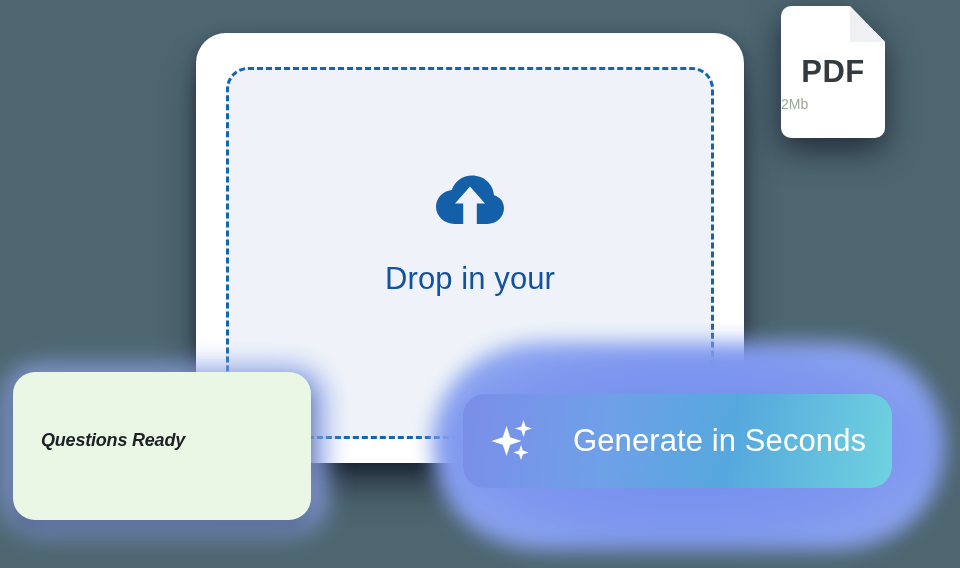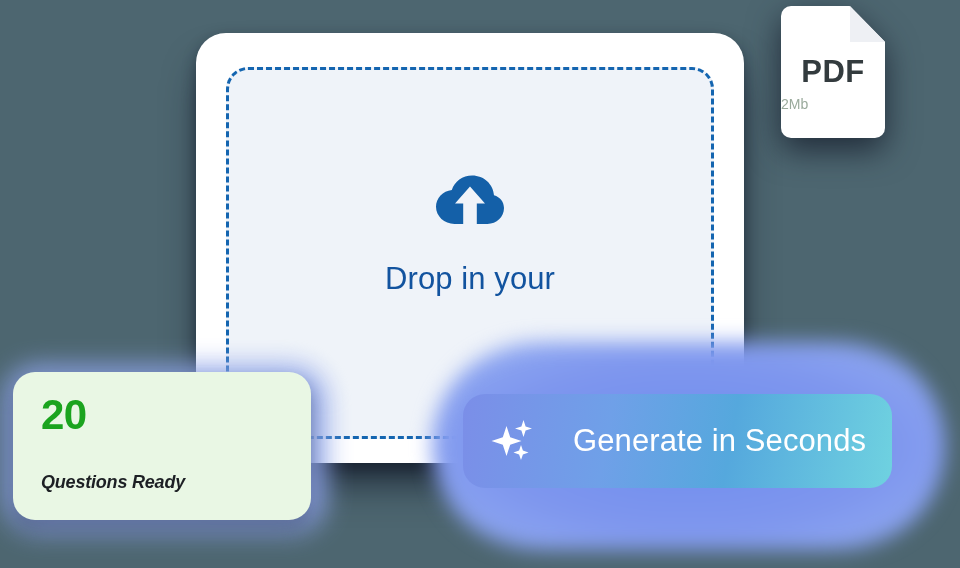--- a/index.html
+++ b/index.html
@@ -179,21 +179,20 @@
 
   <div class="pdf-card">
     <div class="pdf-body"></div>
     <div class="pdf-fold"></div>
     <div class="pdf-label">PDF</div>
     <div class="pdf-size">2Mb</div>
   </div>
 
   <div class="stat-halo"></div>
   <div class="stat-card">
-    <div class="stat-value">20</div>
     <div class="stat-label">Questions Ready</div>
   </div>
 
   <div class="gen-halo"></div>
   <button class="gen-button">
     <svg class="sparkle-icon" viewBox="0 0 46 46">
       <path d="M15.5 8 L19.2 19.3 L30.5 23 L19.2 26.7 L15.5 38 L11.8 26.7 L0.5 23 L11.8 19.3 Z" fill="#ffffff"></path>
       <path d="M32.5 2 L34.6 8.4 L41 10.5 L34.6 12.6 L32.5 19 L30.4 12.6 L24 10.5 L30.4 8.4 Z" fill="#ffffff"></path>
       <path d="M30 27 L31.9 32.6 L37.5 34.5 L31.9 36.4 L30 42 L28.1 36.4 L22.5 34.5 L28.1 32.6 Z" fill="#ffffff"></path>
     </svg>

